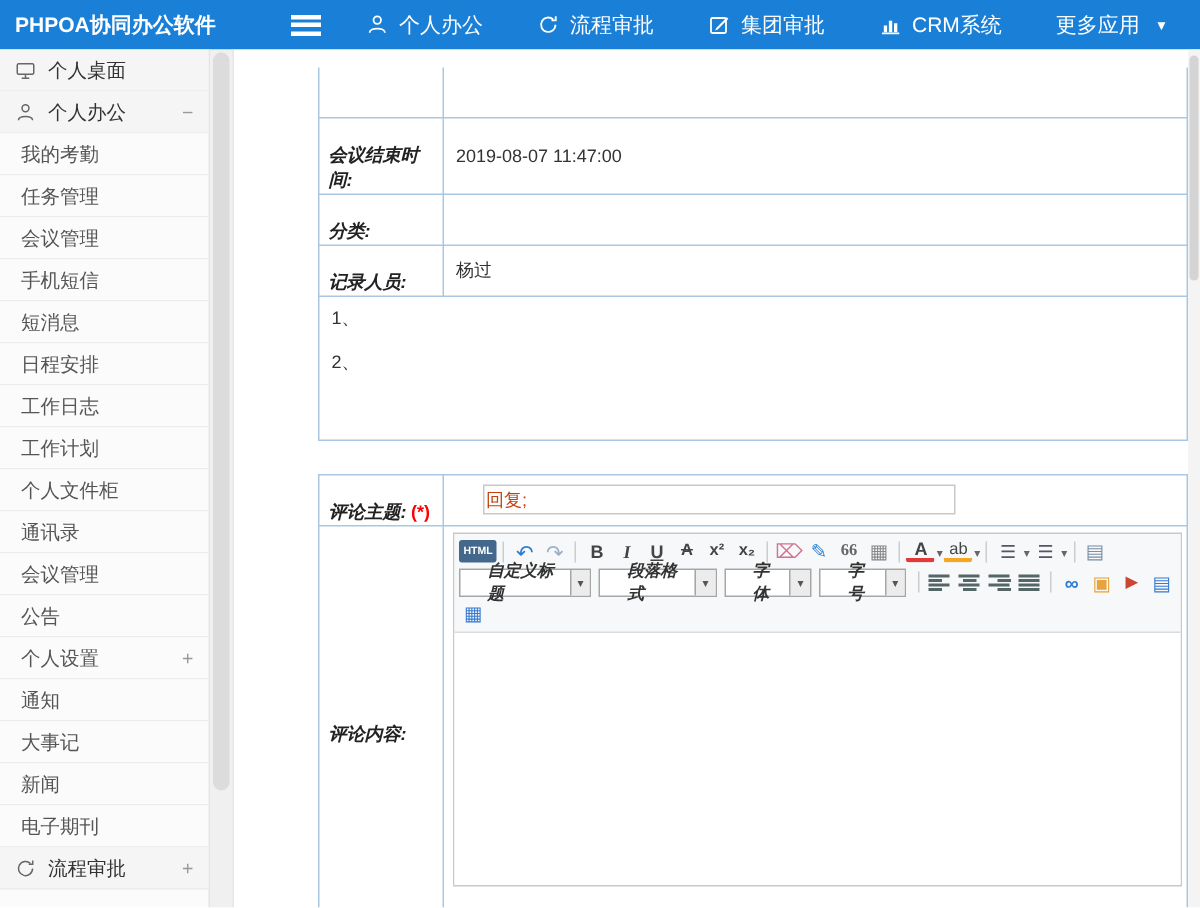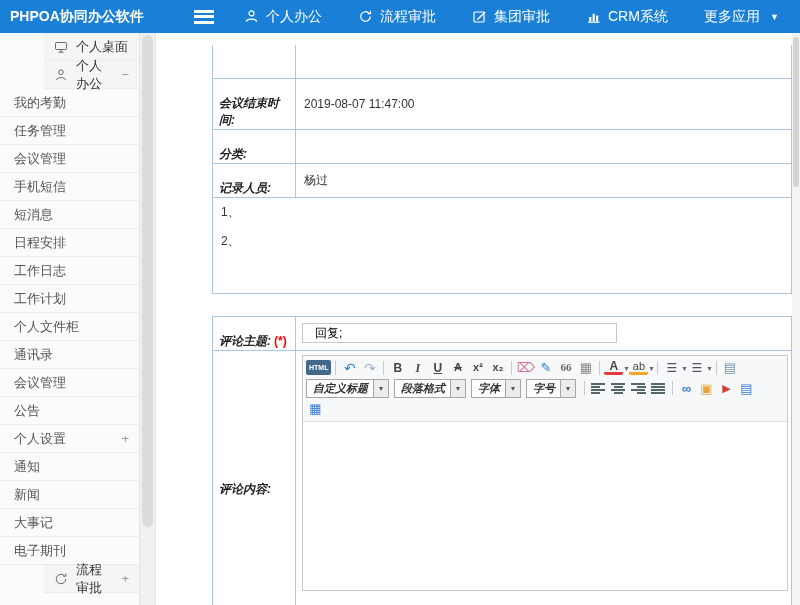--- a/index.html
+++ b/index.html
@@ -16,21 +16,21 @@
   .nav-item { display:flex; align-items:center; gap:7px; color:#fff; cursor:pointer; white-space:nowrap; }
   .nicon { display:flex; }
   .caret { font-size:9px; margin-left:3px; }
 
   
   .layout { display:flex; height:572px; }
 
   .sidebar { width:140px; background:#fbfbfb; border-right:1px solid #e4e4e4; overflow:hidden; }
   .side-item { height:28px; display:flex; align-items:center; padding:0 10px; border-bottom:1px solid #ededed;
     font-size:13px; color:#555; cursor:pointer; background:#fbfbfb; }
-  .side-item.section { color:#333; gap:8px; background:#f5f5f5;margin-left:44px; }
+  .side-item.section { color:#333; gap:8px; background:#f5f5f5; }
   .side-item.sub { padding-left:14px;text-align:center; }
   .toggle { margin-left:auto; color:#999; font-size:13px; cursor:pointer; }
   .sicon { display:flex; }
 
   .side-scrollbar { width:16px; background:#f0f0f0; border-right:1px solid #e6e6e6; position:relative; }
   .sthumb { position:absolute; left:2px; right:2px; top:2px; height:86%; background:#dcdcdc; border-radius:6px; }
 
   .main { flex:1; position:relative; padding:12px 8px 0 56px; overflow:hidden; background:#fff; }
   .main-scrollbar { position:absolute; top:0; right:0; bottom:0; width:8px; background:#f4f4f4; }
   .mthumb { position:absolute; top:4px; left:1px; right:1px; height:150px; background:#d4d4d4; border-radius:3px; }
@@ -43,21 +43,21 @@
   .partial-row { height:10px; }
   .partial-row td { border-top:none; }
   .content-cell { height:96px; vertical-align:top; padding:12px 0 0 14px; line-height:29px; }
 
   .comment-table { margin-top:22px; }
   .subject-row { height:31px; }
   .subject-row td.val { vertical-align:middle; padding:0 6px; }
   .content-row { height:262px; }
   .content-row td.val { vertical-align:top; padding:4px 6px; }
   .req { color:#f00; margin-left:3px; font-style:normal; }
-  .subject-input { width:315px; height:20px; border:1px solid #c8c8c8; font-size:12px; padding:1px 12px; color:#000000; }
+  .subject-input { width:315px; height:20px; border:1px solid #c8c8c8; font-size:12px; padding:1px 1px; color:#c2410c;margin-left:20px; }
 
   
   .editor { width:486px; border:1px solid #c9c9c9; background:#fff; }
   .toolbar { background:#f6f8fa; border-bottom:1px solid #dcdcdc; padding:2px 3px; }
   .trow { display:flex; align-items:center; padding:1px 0; gap:1px; }
   .ticon { min-width:19px; height:18px; display:inline-flex; align-items:center; justify-content:center;
     font-size:12px; color:#444; cursor:pointer; border-radius:2px; line-height:1; }
   .sep { width:1px; height:14px; background:#ccc; margin:0 3px; }
   .i-html { background:#44688c; color:#fff; font-size:7px; font-weight:bold; padding:0 3px; height:15px; min-width:auto; }
   .i-undo { color:#2e7cd0; font-size:14px; }
@@ -72,21 +72,21 @@
   .i-quote { font-family:"Liberation Serif",serif; font-weight:bold; color:#666; font-size:11px; }
   .i-table { color:#888; font-size:13px; }
   .i-fontcolor { font-weight:bold; border-bottom:3px solid #e03a3a; height:15px; }
   .i-hilite { font-size:11px; border-bottom:3px solid #f5a623; height:15px; }
   .i-ol, .i-ul { color:#556; font-size:12px; }
   .i-page { color:#7a8fa5; font-size:13px; }
   .mini-caret::after { content:"▾"; font-size:8px; color:#666; }
   .mini-caret { align-self:flex-end; padding-bottom:3px; cursor:pointer; }
 
   .dropdown { display:inline-flex; align-items:center; border:1px solid #a6a6a6; background:#fff; height:19px;
-    font-size:11px; padding-left:6px; margin-right:4px; color:#333; cursor:pointer; font-style:italic; font-weight:bold; }
+    font-size:11px; padding-left:18px; margin-right:4px; color:#333; cursor:pointer; font-style:italic; font-weight:bold; }
   .dd-caret { width:15px; height:17px; display:inline-flex; align-items:center; justify-content:center;
     border-left:1px solid #a6a6a6; background:#ececec; margin-left:5px; }
   .dd-caret::after { content:"▾"; font-size:8px; color:#555; }
 
   .i-align { width:15px; height:13px; background-repeat:no-repeat; margin:0 2px;
     background-image:linear-gradient(#566,#566),linear-gradient(#566,#566),linear-gradient(#566,#566),linear-gradient(#566,#566); }
   .align-left   { background-size:14px 2px,9px 2px,14px 2px,9px 2px;  background-position:0 1px,0 4px,0 7px,0 10px; }
   .align-center { background-size:14px 2px,9px 2px,14px 2px,9px 2px;  background-position:0 1px,50% 4px,0 7px,50% 10px; }
   .align-right  { background-size:14px 2px,9px 2px,14px 2px,9px 2px;  background-position:0 1px,100% 4px,0 7px,100% 10px; }
   .align-justify{ background-size:14px 2px,14px 2px,14px 2px,14px 2px; background-position:0 1px,0 4px,0 7px,0 10px; }
@@ -211,24 +211,24 @@
           <span>公告</span>
         </div>
       <div class="side-item sub">
         <span>个人设置</span>
         <span class="toggle">+</span>
       </div>
       <div class="side-item sub">
           <span>通知</span>
         </div>
       <div class="side-item sub">
+          <span>大事记</span>
+        </div>
+      <div class="side-item sub">
           <span>新闻</span>
-        </div>
-      <div class="side-item sub">
-          <span>大事记</span>
         </div>
       <div class="side-item sub">
           <span>电子期刊</span>
         </div>
       <div class="side-item section">
         <span class="sicon">
           <svg width="14" height="14" viewBox="0 0 14 14">
               <path d="M11.7 7a4.7 4.7 0 1 1-1.4-3.3" fill="none" stroke="#666"></path>
               <path d="M11.8 1.6v2.6H9.2" fill="none" stroke="#666"></path>
             </svg>

